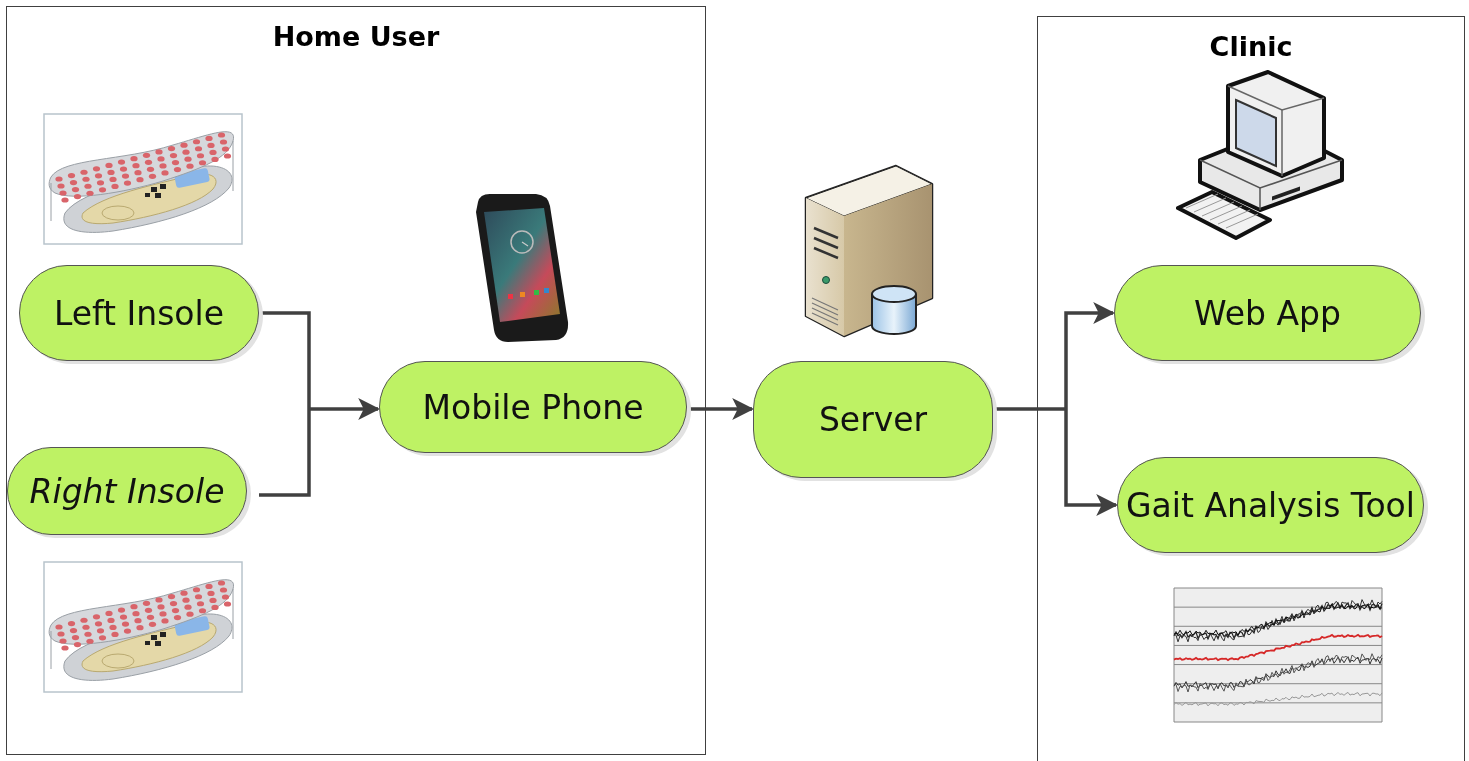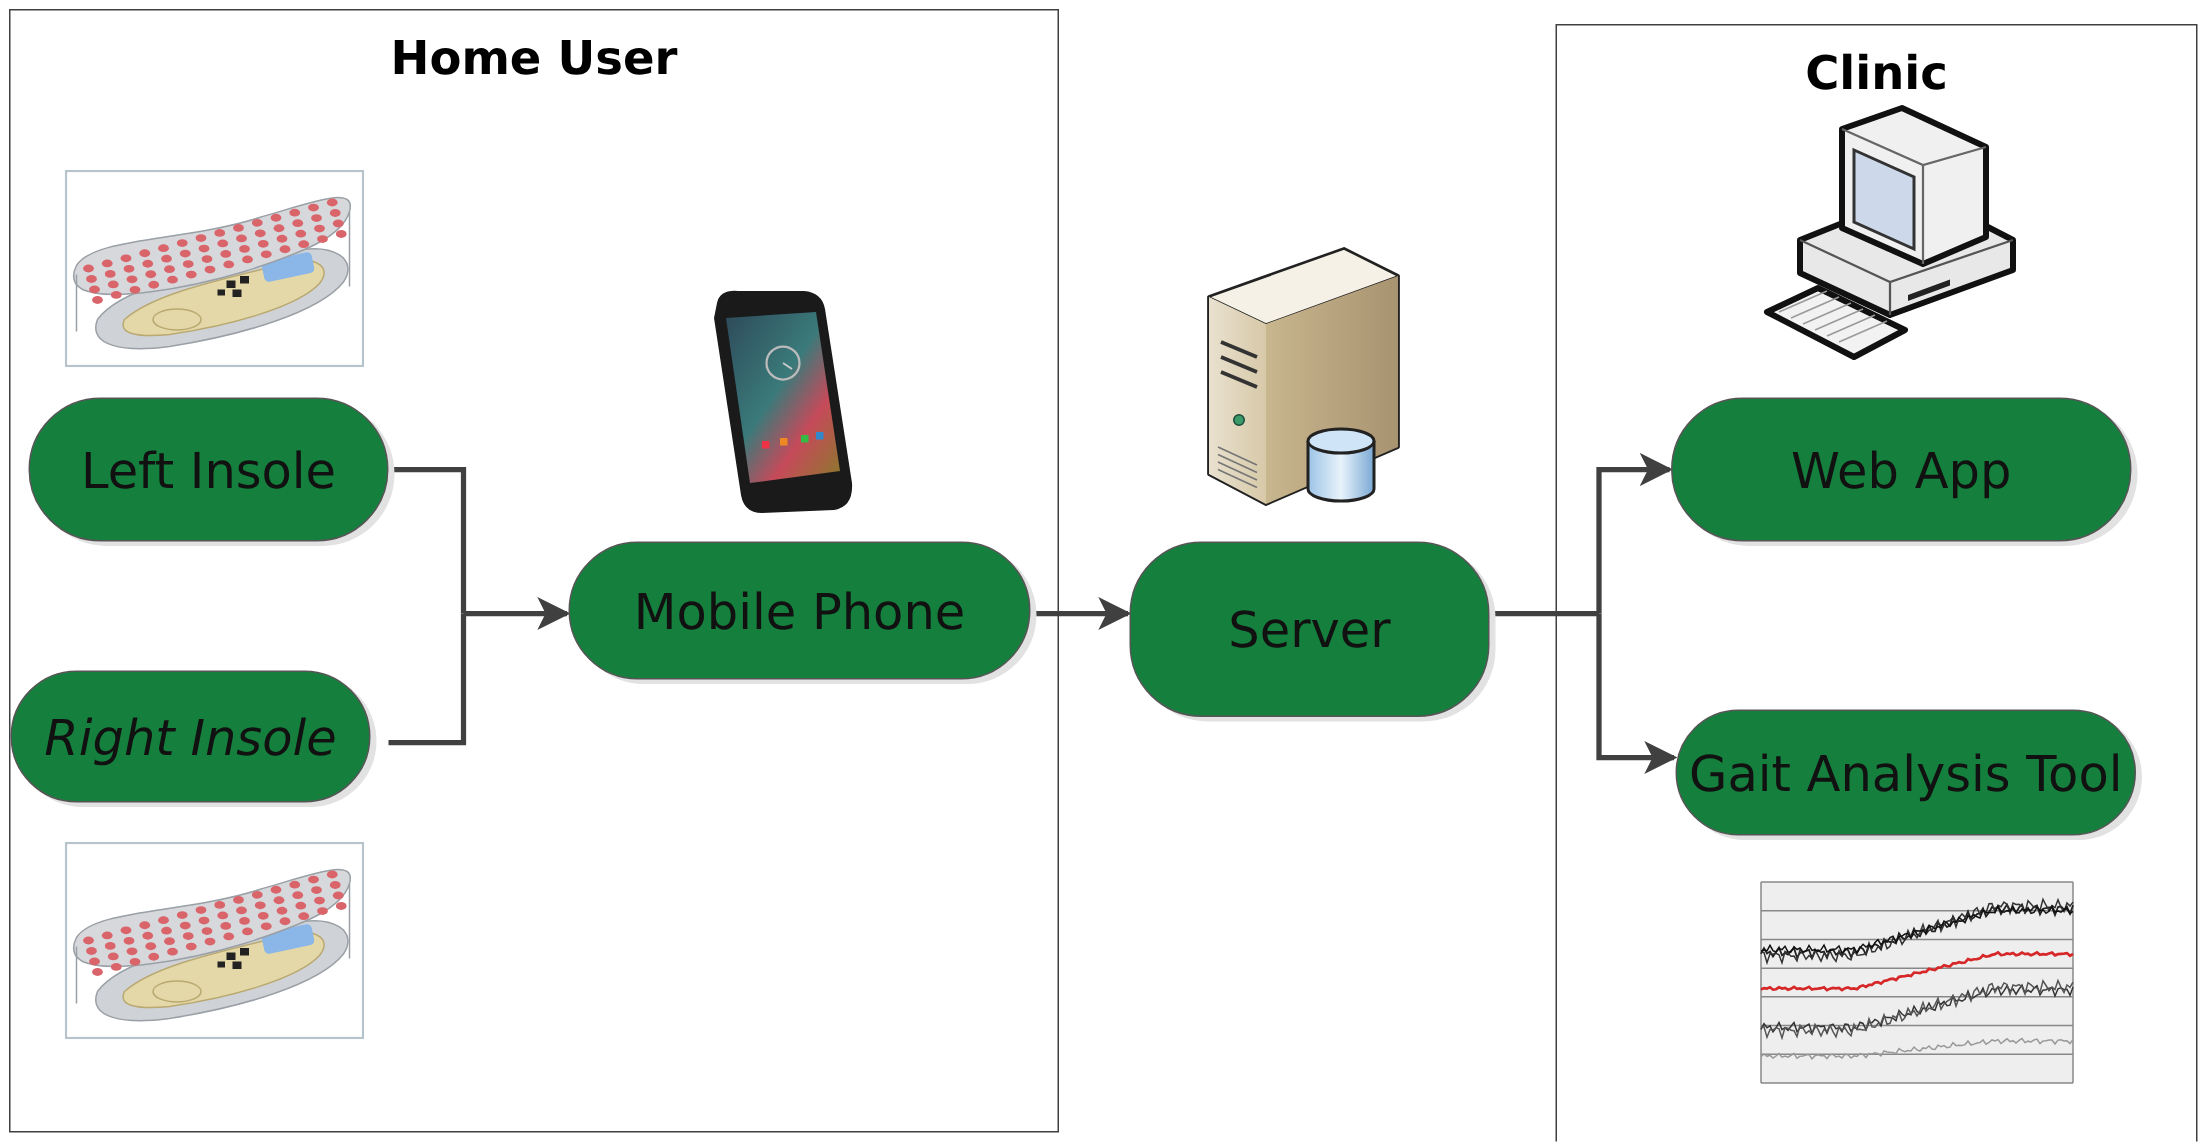--- a/index.html
+++ b/index.html
@@ -1,27 +1,27 @@
 <!DOCTYPE html>
 <html><head>
 <meta charset="utf-8">
 <style>
   html, body { margin:0; padding:0; background:#ffffff; }
   body { width:1469px; height:761px; position:relative; overflow:hidden; font-family:"DejaVu Sans", sans-serif; }
   .frame { position:absolute; border:1.5px solid #404040; box-sizing:border-box; background:#fff; }
   #home-frame { left:6px; top:6px; width:700px; height:749px; }
   #clinic-frame { left:1037px; top:6px; width:428px; height:749px;margin-top:10px; }
-  .frame-title { position:absolute; top:14px; left:0; right:0; text-align:center; font-weight:bold; font-size:31px; color:#000; }
-  .node { position:absolute; border:1px solid #555; border-radius:48px; background:#15803d; display:flex; align-items:center; justify-content:center; font-size:33px; color:#111; box-shadow:4px 3px 0 #e2e2e2; box-sizing:border-box; white-space:nowrap; }
+  .frame-title { position:absolute; top:14px; left:0; right:0; text-align:center; font-weight:bold; font-size:27px; color:#000; }
+  .node { position:absolute; border:1px solid #555; border-radius:48px; background:#bef264; display:flex; align-items:center; justify-content:center; font-size:33px; color:#111; box-shadow:4px 3px 0 #e2e2e2; box-sizing:border-box; white-space:nowrap; }
   #n-left { left:19px; top:265px; width:240px; height:96px; }
   #n-right { left:7px; top:447px; width:240px; height:88px;font-style:italic; }
   #n-phone { left:379px; top:361px; width:308px; height:92px; }
   #n-server { left:753px; top:361px; width:240px; height:117px; }
   #n-webapp { left:1114px; top:265px; width:307px; height:96px; }
-  #n-gait { left:1117px; top:473px; width:307px; height:84px; }
+  #n-gait { left:1117px; top:457px; width:307px; height:96px; }
   svg.overlay { position:absolute; left:0; top:0; }
   .icon { position:absolute; }
 </style>
 </head>
 <body>
 
 <div class="frame" id="home-frame">
   <div class="frame-title">Home User</div>
 </div>
 <div class="frame" id="clinic-frame">

